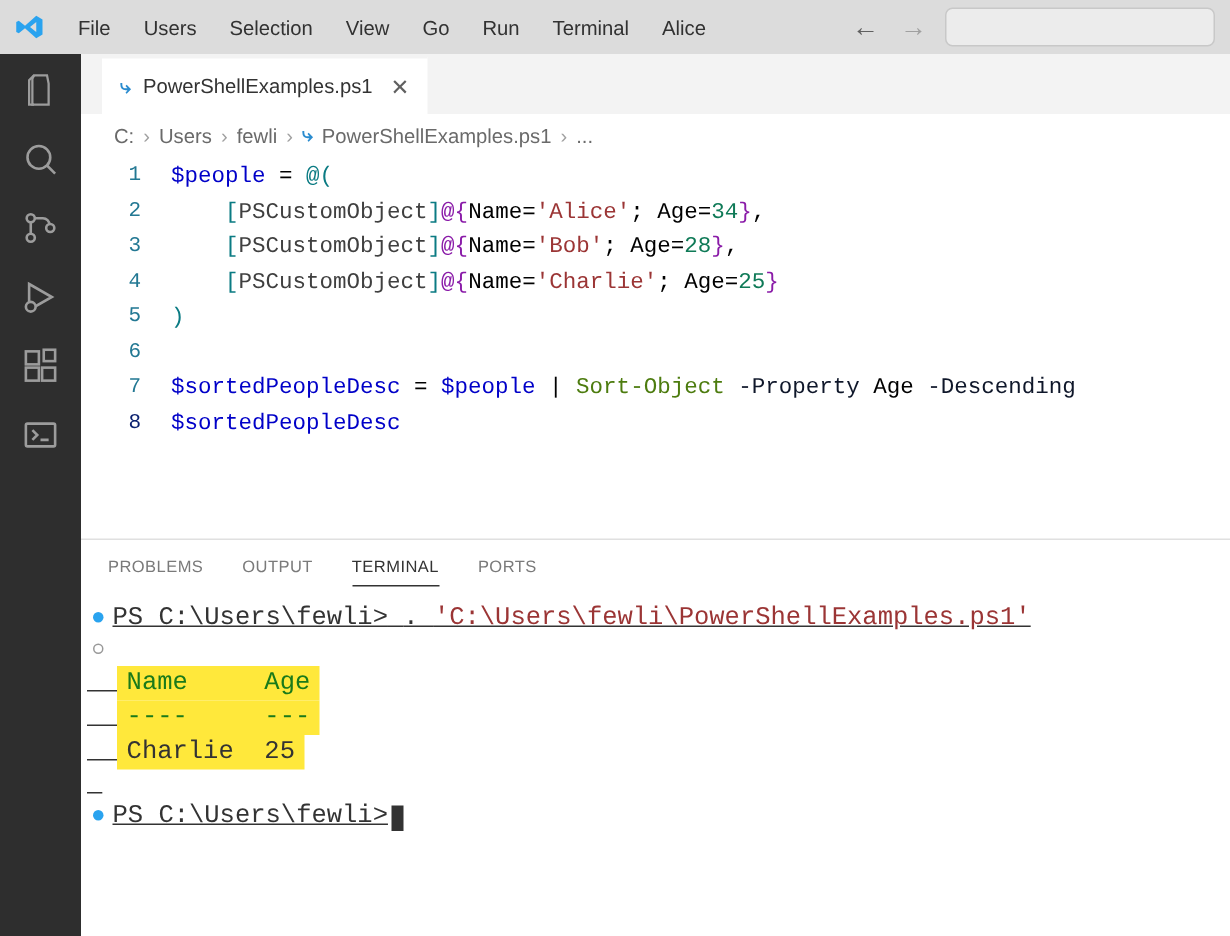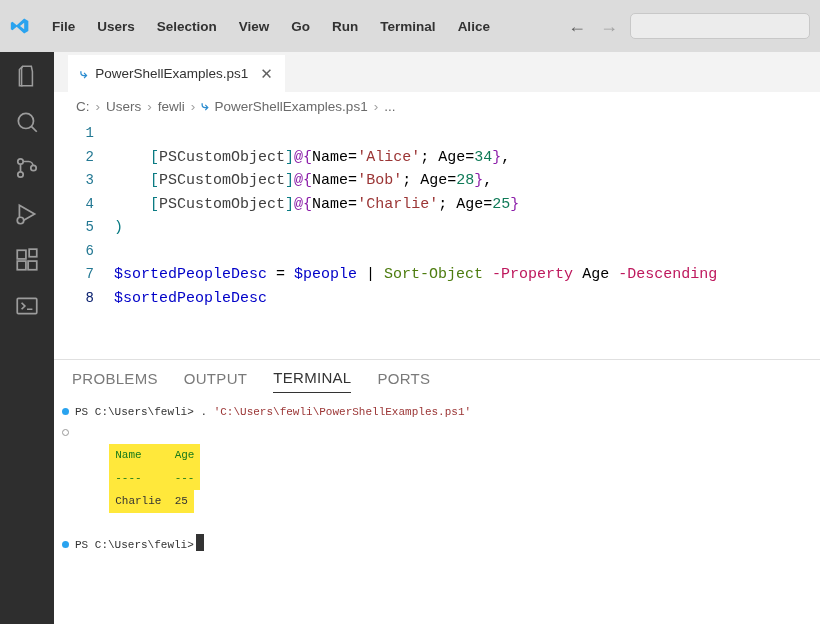--- a/index.html
+++ b/index.html
@@ -1,19 +1,19 @@
 <!DOCTYPE html>
 <html><head>
 <meta charset="utf-8">
 <style>
   * { margin: 0; padding: 0; box-sizing: border-box; }
   html, body { width: 820px; height: 624px; font-family: "Segoe UI", Arial, sans-serif; overflow: hidden; }
   body { display: flex; flex-direction: column; background: #ffffff; }
 
-  .titlebar { height: 52px; background: #dcdcdc; display: flex; align-items: center; padding: 0 6px; gap: 2px; font-weight: bold; }
+  .titlebar { height: 36px; background: #dcdcdc; display: flex; align-items: center; padding: 0 6px; gap: 2px; }
   .logo { width: 28px; height: 28px; display: flex; align-items: center; justify-content: center; margin-right: 6px; }
   .menu-item { padding: 4px 10px; font-size: 13.5px; color: #323232; cursor: default; border-radius: 4px; }
   .nav-arrows { margin-left: auto; display: flex; align-items: center; gap: 14px; padding-right: 10px; }
   .nav-arrow { color: #606060; font-size: 18px; cursor: default; }
   .nav-arrow.disabled { color: #a0a0a0; }
   .search-box { width: 180px; height: 26px; background: #ececec; border: 1px solid #c8c8c8; border-radius: 5px; margin-right: 4px; }
 
   .main { flex: 1; display: flex; min-height: 0; }
   .activitybar { width: 54px; background: #2e2e2e; display: flex; flex-direction: column; align-items: center; padding-top: 10px; gap: 18px; }
   .act-icon { width: 28px; height: 28px; color: #9c9c9c; display: flex; align-items: center; justify-content: center; cursor: default; }
@@ -35,32 +35,32 @@
   .code-content { white-space: pre; }
   .tok-var { color: #0000c8; }
   .tok-op { color: #000000; }
   .tok-type { color: #404040; }
   .tok-punc { color: #0b7b83; }
   .tok-punc2 { color: #8a1ba8; }
   .tok-prop { color: #000000; }
   .tok-str { color: #9b3535; }
   .tok-num { color: #0f7a57; }
   .tok-cmd { color: #4d7c0f; }
-  .tok-param { color: #be185d; }
+  .tok-param { color: #0f172a; }
 
   .panel { height: 265px; border-top: 1px solid #e0e0e0; background: #fff; display: flex; flex-direction: column; }
-  .panel-tabs { height: 36px; display: flex; align-items: center; gap: 26px; padding: 0 18px; font-size: 15px; letter-spacing: 0.3px; color: #7a7a7a; }
+  .panel-tabs { height: 36px; display: flex; align-items: center; gap: 26px; padding: 0 18px; font-size: 11px; letter-spacing: 0.3px; color: #7a7a7a; }
   .panel-tab { cursor: default; padding: 6px 0; }
   .panel-tab.active { color: #333; border-bottom: 1px solid #333; }
-  .terminal { flex: 1; padding: 6px 12px 10px 4px; font-family: Consolas, "Courier New", monospace; font-size: 11px; line-height: 21px; color: #333; }
+  .terminal { flex: 1; padding: 6px 12px 10px 4px; font-family: Consolas, "Courier New", monospace; font-size: 17px; line-height: 21px; color: #333; text-decoration: underline; }
   .term-line { white-space: pre; }
   .dot { display: inline-block; width: 7px; height: 7px; border-radius: 50%; background: #2aa3ef; margin: 0 6px 1px 4px; vertical-align: middle; }
   .circ { display: inline-block; width: 7px; height: 7px; border-radius: 50%; border: 1px solid #999; margin: 0 6px 1px 4px; vertical-align: middle; }
   .term-str { color: #9b3535; }
-  .hl { background: #ffe83b; display: inline-block; padding: 1px 6px; margin-left: 38px; }
+  .hl { background: #ffe83b; display: inline-block; padding: 1px 6px; }
   .hl .hdr { color: #1a7a1a; }
   .cursor { display: inline-block; width: 8px; height: 17px; background: #333; vertical-align: text-bottom; margin-left: 2px; }
 </style>
 </head>
 <body>
 
 <div class="titlebar">
   <div class="logo">
     <svg width="20" height="20" viewBox="0 0 24 24">
         <path fill="#2aa3ef" d="M17 3l5 3v12l-5 3-9-8-5 4-2-1V8l2-1 5 4 9-8zM17 8l-5 4 5 4V8z"></path>
@@ -145,20 +145,21 @@
       <span class="bc-sep">›</span>
       <span class="ps-icon">⤷</span>
       <span class="bc-item">PowerShellExamples.ps1</span>
       <span class="bc-sep">›</span>
       <span class="bc-item">...</span>
     </div>
 
     <div class="code">
       <div class="code-line">
           <div class="gutter">1</div>
+          <div class="code-content"><span class="tok-var">$people</span><span class="tok-op"> = </span><span class="tok-punc">@(</span></div>
         </div>
 
       <div class="code-line">
           <div class="gutter">2</div>
           <div class="code-content">    <span class="tok-punc">[</span><span class="tok-type">PSCustomObject</span><span class="tok-punc">]</span><span class="tok-punc2">@{</span><span class="tok-prop">Name</span><span class="tok-op">=</span><span class="tok-str">'<span>Alice</span>'</span><span class="tok-op">; </span><span class="tok-prop">Age</span><span class="tok-op">=</span><span class="tok-num">34</span><span class="tok-punc2">}</span><span class="tok-op">,</span></div>
         </div>
 
       <div class="code-line">
           <div class="gutter">3</div>
           <div class="code-content">    <span class="tok-punc">[</span><span class="tok-type">PSCustomObject</span><span class="tok-punc">]</span><span class="tok-punc2">@{</span><span class="tok-prop">Name</span><span class="tok-op">=</span><span class="tok-str">'<span>Bob</span>'</span><span class="tok-op">; </span><span class="tok-prop">Age</span><span class="tok-op">=</span><span class="tok-num">28</span><span class="tok-punc2">}</span><span class="tok-op">,</span></div>

